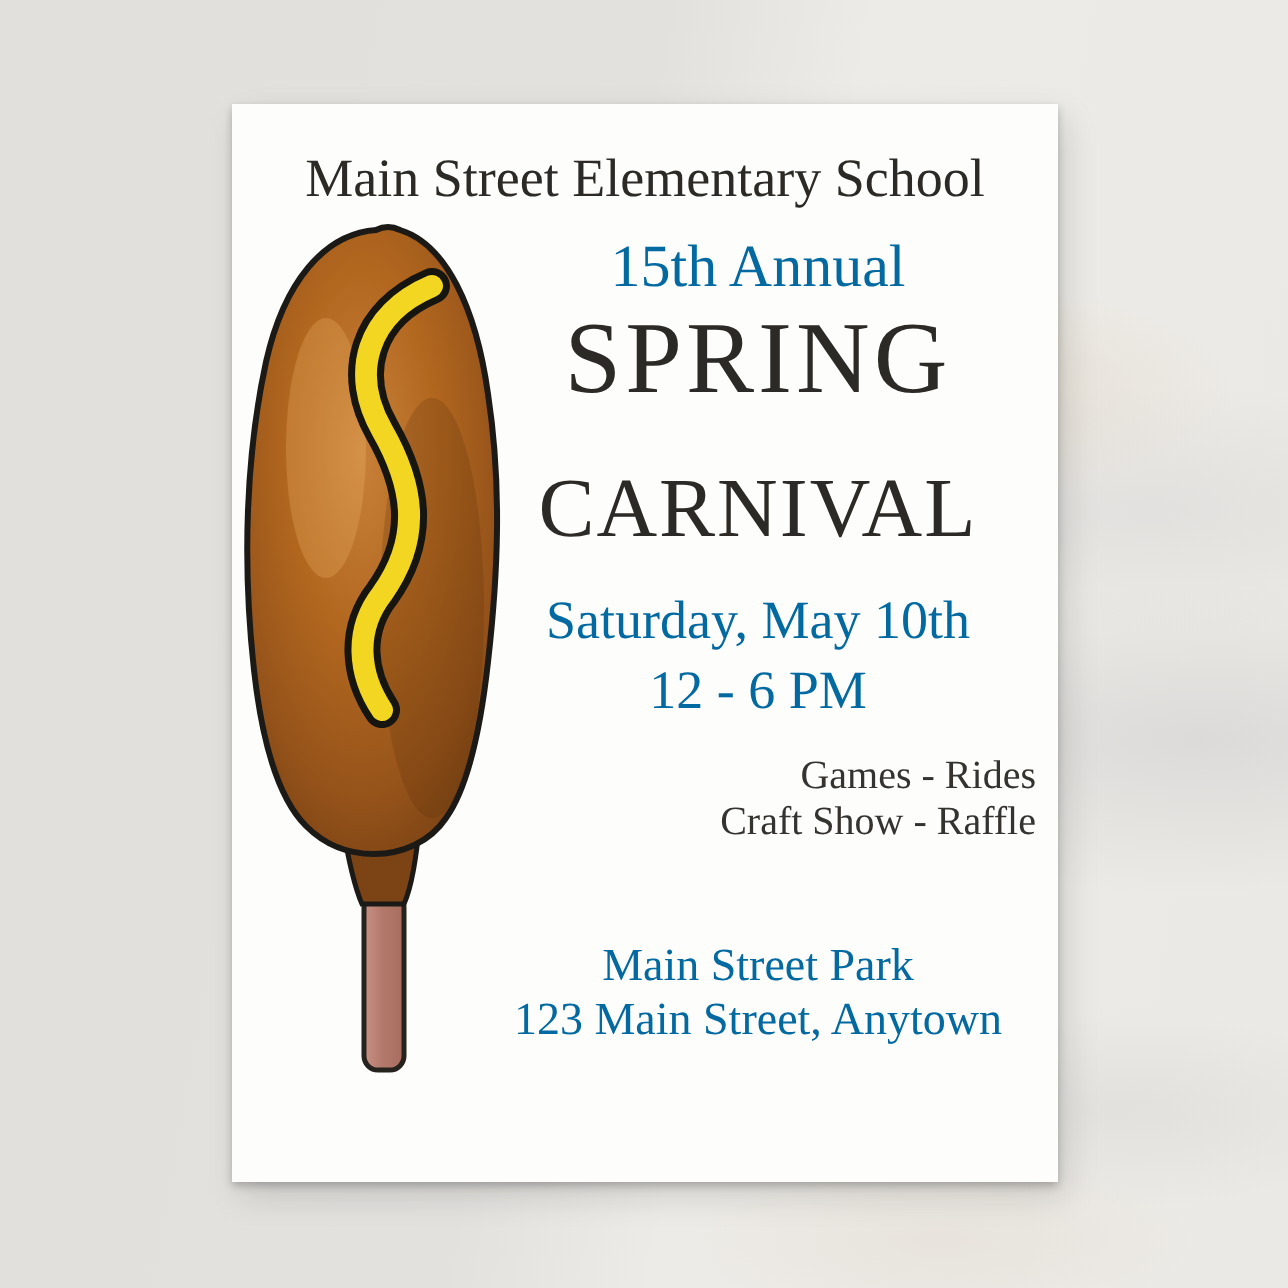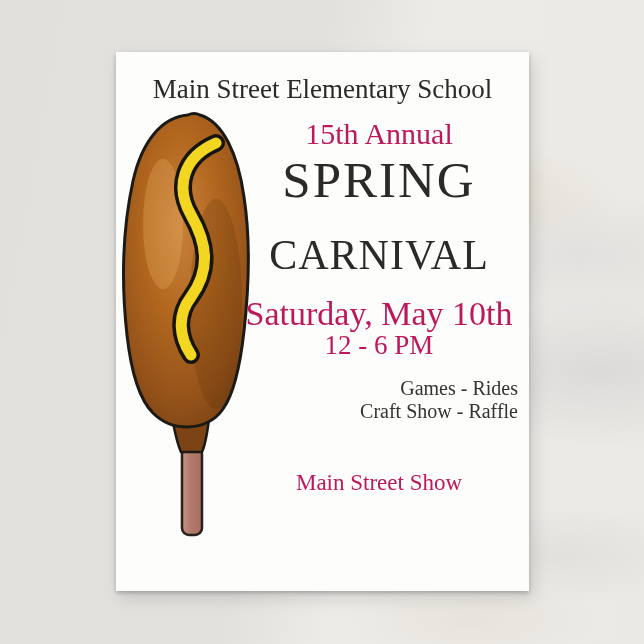--- a/index.html
+++ b/index.html
@@ -31,27 +31,27 @@
     box-shadow: 0 2px 4px rgba(0,0,0,0.22), 4px 7px 16px rgba(0,0,0,0.13);
   }
   .postcard .line {
     position: absolute;
     white-space: nowrap;
     line-height: 1.05;
   }
   .centered-full { left: 0; right: 0; text-align: center; }
   .col { left: 124px; width: 278px; text-align: center; }
   .ink  { color: #2c2a26; }
-  .rust { color: #be185d; }
+  .rust { color: #0369a1; }
 
   .school-title   { top: 23px;  font-size: 27px; letter-spacing: 0px; }
   .annual         { top: 66px;  font-size: 30px; }
   .title-spring   { top: 102px; font-size: 51px; letter-spacing: 2px; font-weight: 500; }
   .title-carnival { top: 181px; font-size: 42px; letter-spacing: 1px; font-weight: 500; }
-  .date-line      { top: 244px; font-size: 34px; }
+  .date-line      { top: 244px; font-size: 27px; }
   .time-line      { top: 279px; font-size: 27px; }
   .activities     { position: absolute; top: 325px; left: 124px; width: 278px;
                     text-align: right; font-size: 20px; line-height: 23px; color: #35332f; }
   .venue          { position: absolute; top: 417px; left: 124px; width: 278px;
                     text-align: center; font-size: 23px; line-height: 27px; }
   .footer-line    { top: 487px; font-size: 26px; letter-spacing: 0px; }
 
   .corndog-svg {
     position: absolute;
     left: 3px; top: 57px;
@@ -117,18 +117,19 @@
     <div class="line col date-line rust">Saturday, May 10th</div>
 
     <div class="line col time-line rust">12 - 6 PM</div>
 
     <div class="activities">
       <div>Games - Rides</div>
       <div>Craft Show - Raffle</div>
     </div>
 
     <div class="venue rust">
-      <div>Main Street Show</div>
+      <div>Main Street Park</div>
+      <div>123 Main Street, Anytown</div>
     </div>
 
 
   </div>
 </div>
 
 </body></html>

